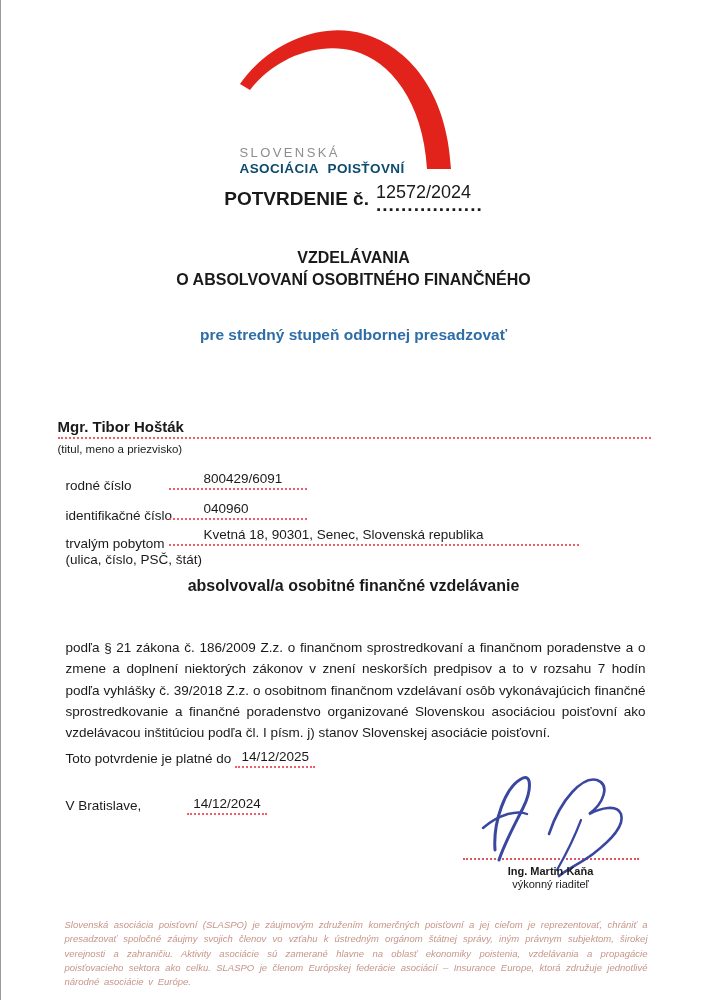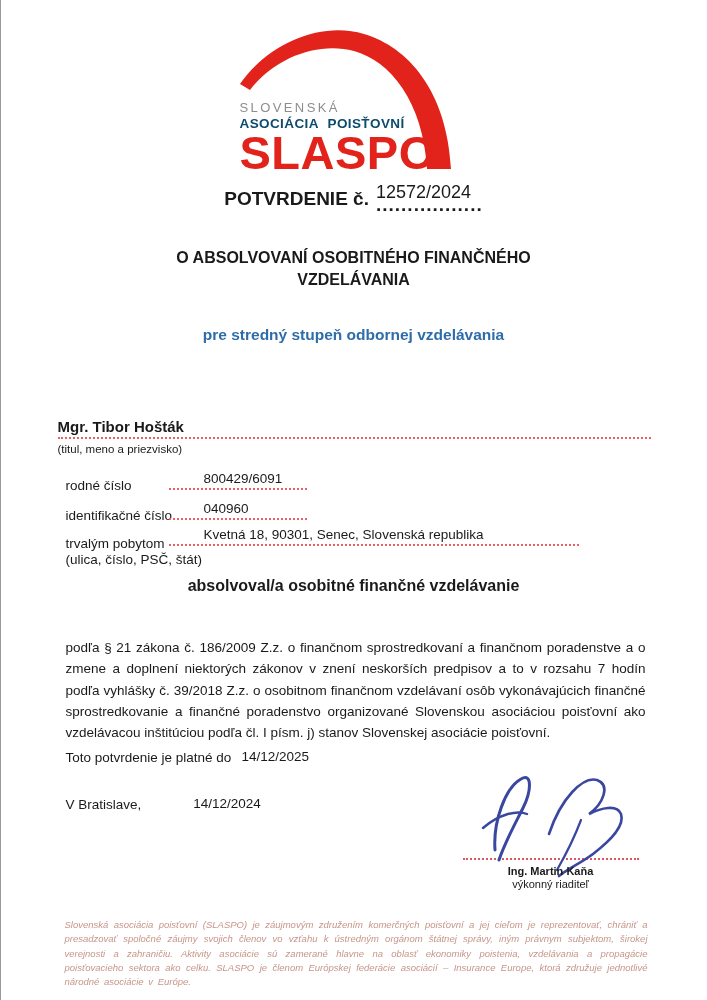--- a/index.html
+++ b/index.html
@@ -36,21 +36,21 @@
   
   .flabel{position:absolute;left:65px;font-size:13.5px;line-height:1.2;}
   .fline{position:absolute;left:168px;border-bottom:2px dotted #ee5d68;padding-bottom:1px;}
   .fval{display:block;padding-left:35px;font-size:13.5px;line-height:1.2;}
   
   .stmt-head{position:absolute;top:577px;left:0;width:100%;text-align:center;font-size:16px;font-weight:700;}
   .stmt-body{position:absolute;top:637px;left:65px;width:580px;font-size:13.5px;line-height:1.58;text-align:justify;}
   
   .inline-date-row{position:absolute;left:65px;display:flex;align-items:center;}
   .idr-label{font-size:13.5px;}
-  .date-over{display:inline-flex;flex-direction:row;align-items:flex-start;}
+  .date-over{display:inline-flex;flex-direction:column;align-items:flex-start;}
   .date-over .dv{font-size:13.5px;line-height:1;padding:0 6px 2px 6px;}
   .date-over .dl{border-bottom:2px dotted #ee5d68;width:100%;}
   
   .sig-block{position:absolute;left:443px;top:768px;width:214px;text-align:center;}
   .sig-svg{display:block;margin:0 auto -10px auto;overflow:visible;}
   .sig-line{width:176px;margin:0 auto;border-bottom:2px dotted #e05560;}
   .sig-name{font-size:11px;font-weight:700;padding-top:5px;}
   .sig-role{font-size:11px;padding-top:1px;}
   
   .footer{position:absolute;top:918px;left:64px;width:583px;font-size:9.5px;font-style:italic;color:#c7968b;line-height:1.5;text-align:justify;word-spacing:2px;}
@@ -60,39 +60,38 @@
 
 <div class="page">
 
   <div class="logo">
     <svg width="232" height="146" viewBox="0 0 232 146">
       <path d="M 2,56 C 30,16 82,-7 126,6 C 170,19 209,63 213,141 L 189,141 C 185,73 152,33 116,23 C 80,13 36,30 12,62 Z" fill="#e2231b"></path>
     </svg>
     <div class="logo-text">
       <div class="logo-l1">SLOVENSKÁ</div>
       <div class="logo-l2">ASOCIÁCIA POISŤOVNÍ</div>
-      <div class="logo-l3">SLASPO</div>
     </div>
   </div>
 
   <div class="cert-row">
     <span class="cert-label">POTVRDENIE č.</span>
     <span class="cert-no">
       <span class="cert-no-num">12572/2024</span>
       <span class="cert-no-dots">.................</span>
     </span>
   </div>
 
   <div class="doc-title">
+    <div>VZDELÁVANIA</div>
     <div>O ABSOLVOVANÍ OSOBITNÉHO FINANČNÉHO</div>
-    <div>VZDELÁVANIA</div>
   </div>
 
   <div class="doc-subtitle">
-    <div>pre stredný stupeň odbornej vzdelávania</div>
+    <div>pre stredný stupeň odbornej presadzovať</div>
   </div>
 
   <div class="name-block">
     <div class="name-text">Mgr. Tibor Hošták</div>
     <div class="dotline"></div>
     <div class="name-caption">(titul, meno a priezvisko)</div>
   </div>
 
   <div class="flabel" style="top:478px;">rodné číslo</div>
   <div class="fline" style="top:471px;width:138px;">

